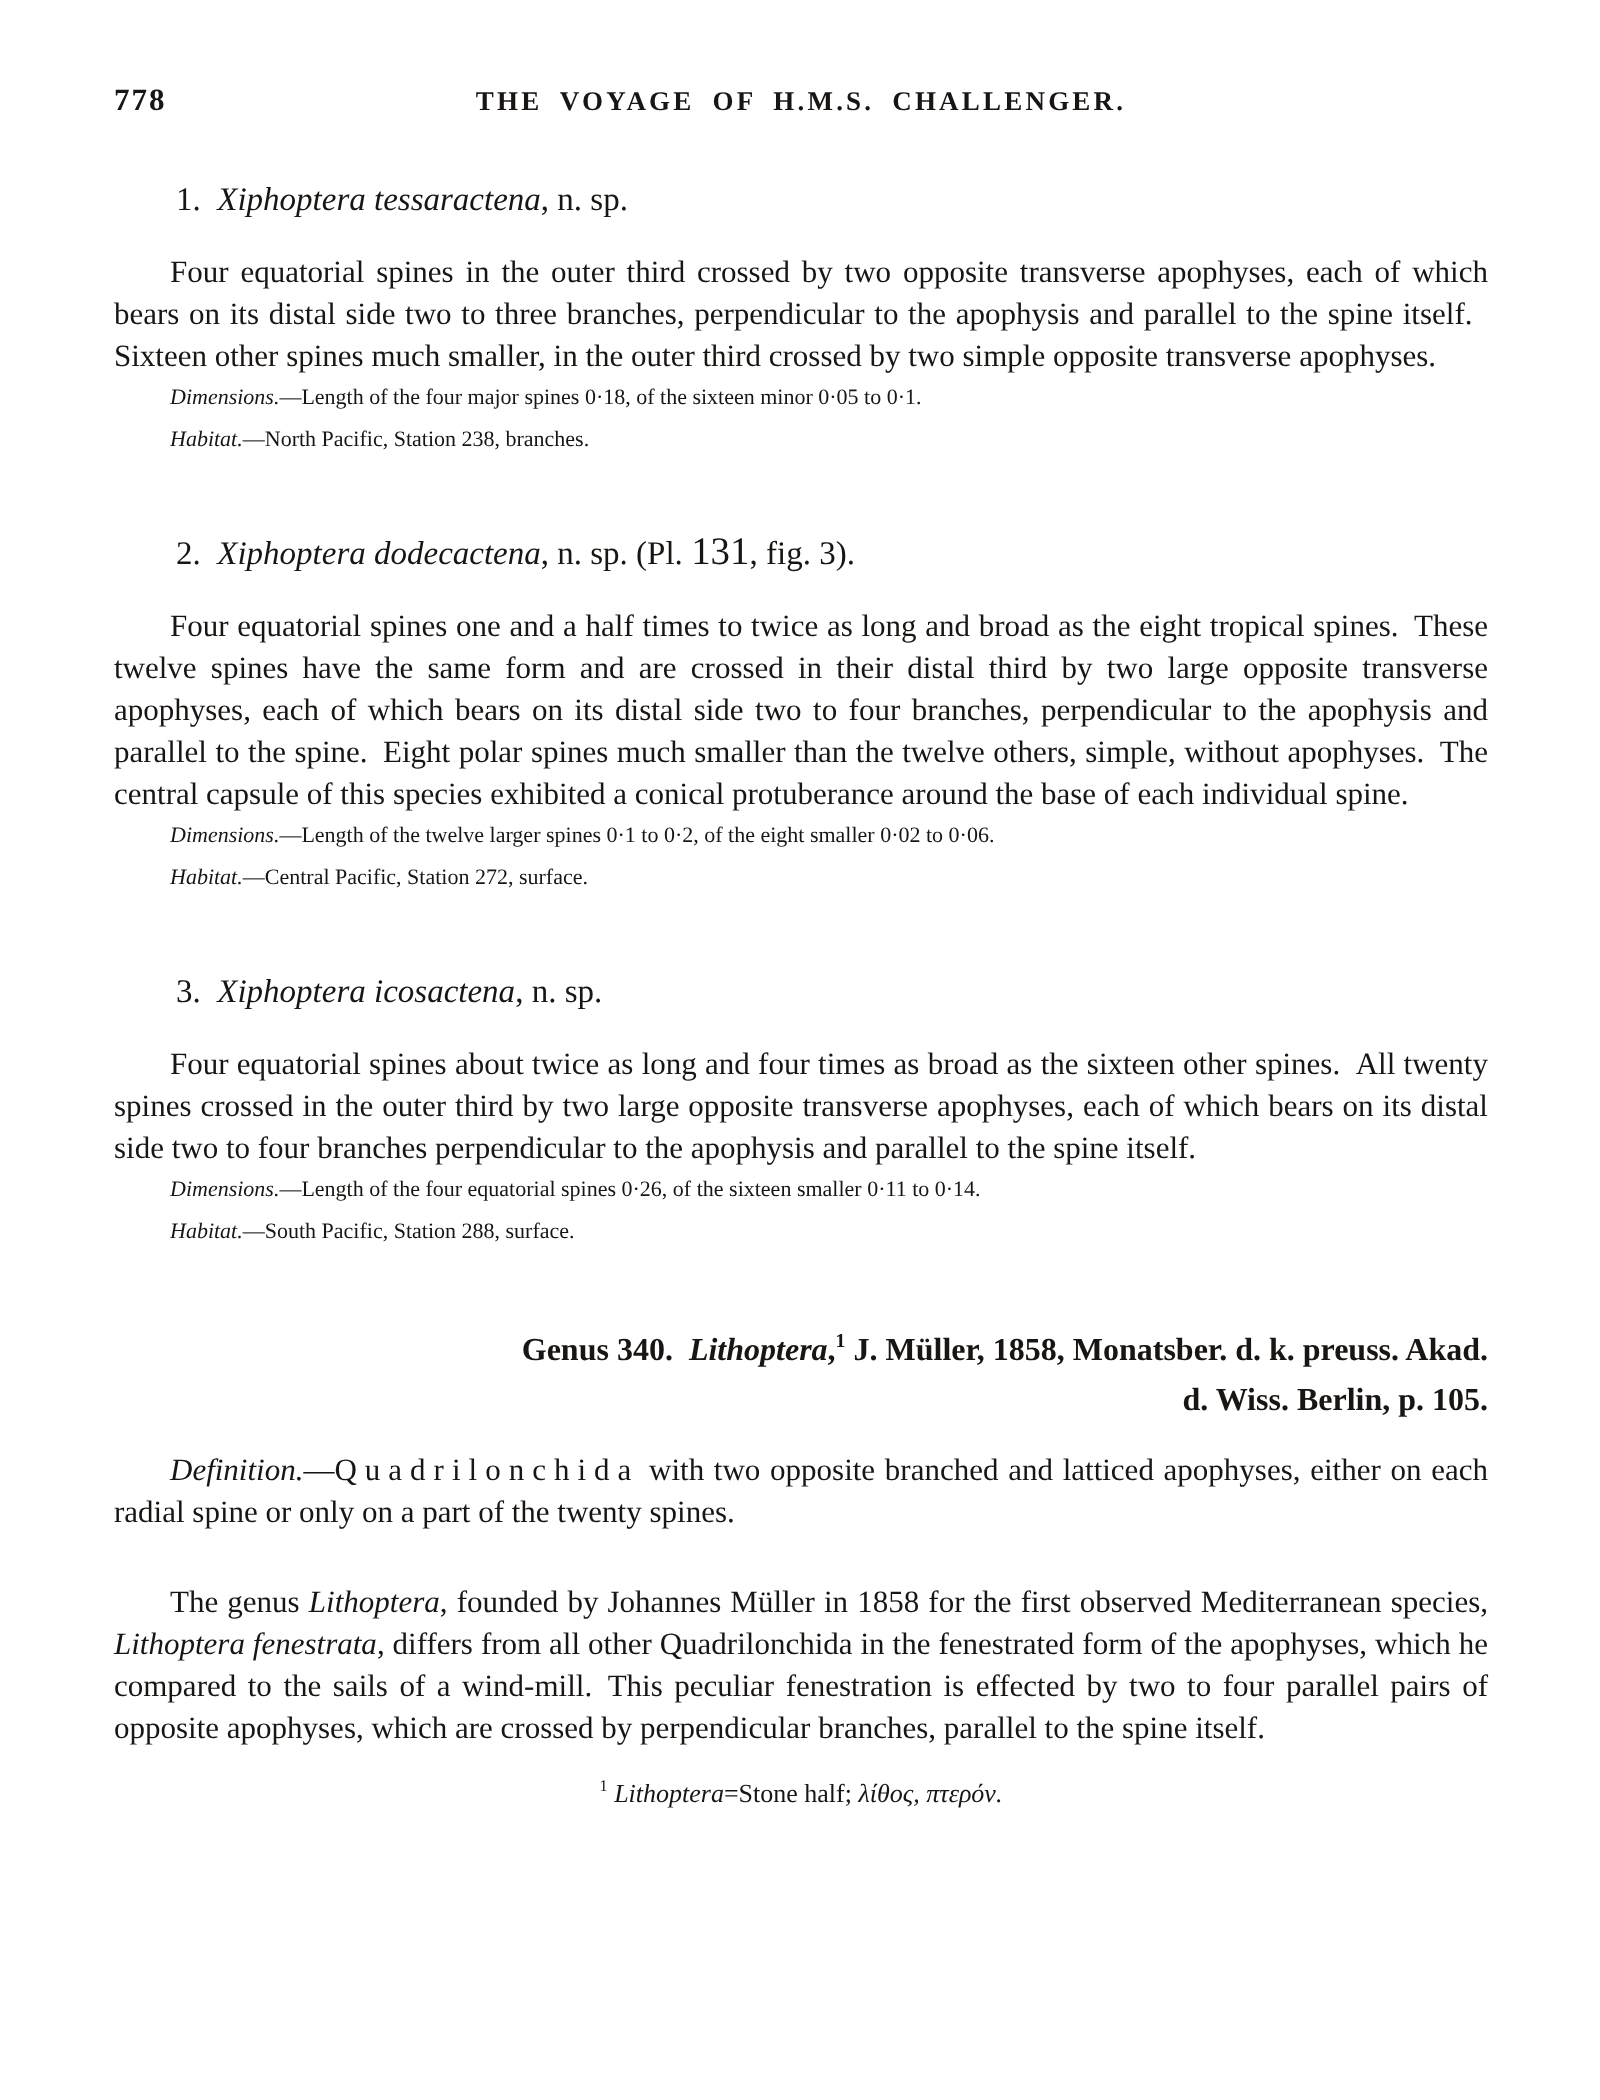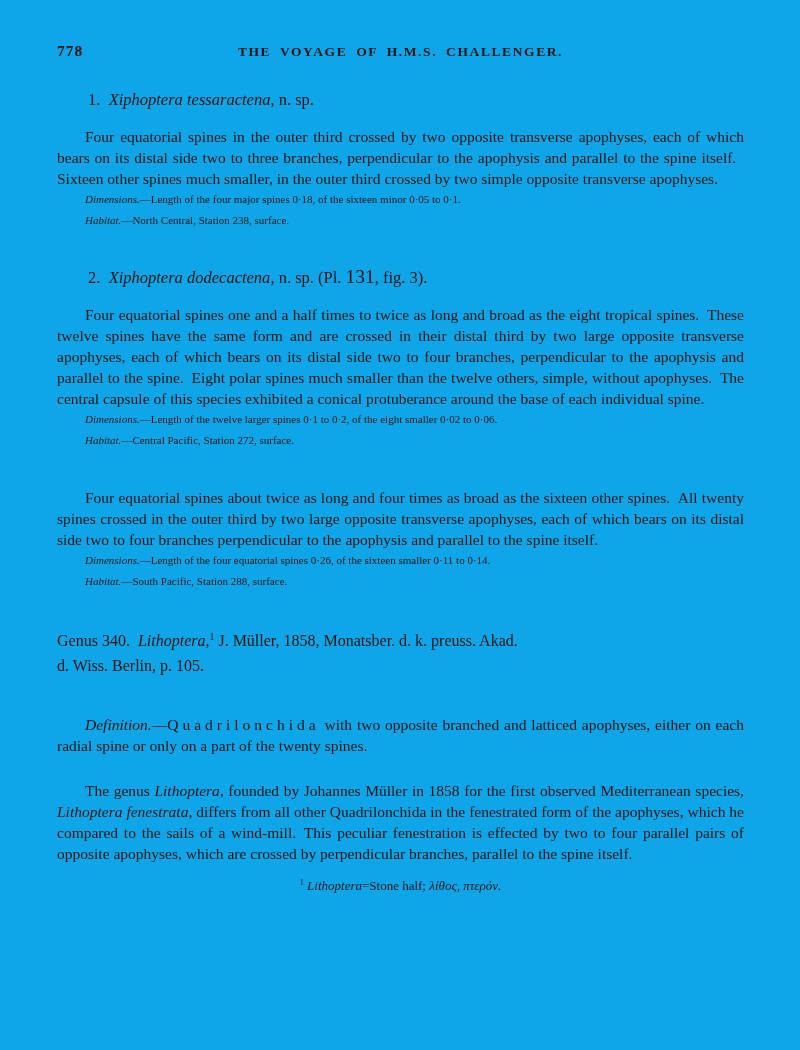--- a/index.html
+++ b/index.html
@@ -5,21 +5,21 @@
   * { margin: 0; padding: 0; box-sizing: border-box; }
   html, body { background: #e9e7e2; }
   body {
     width: 800px; height: 1050px;
     font-family: "Liberation Serif", "DejaVu Serif", serif;
     color: #181512;
   }
   .page {
     position: relative;
     width: 800px; height: 1050px;
-    background: #0ea5e9;
+    background: #ffffff;
     padding: 42px 56px 0 57px;
     overflow: hidden;
   }
   .running-head {
     position: relative;
     height: 18px;
     margin-bottom: 30px;
     text-align: center;
   }
   .pageno {
@@ -35,24 +35,24 @@
     margin: 0 0 16px 31px;
   }
   .body {
     font-size: 15.5px; line-height: 21px;
     text-align: justify;
   }
   .ind { text-indent: 28px; }
   .meta { font-size: 11px; }
   .species { margin-bottom: 36px; }
   .genus-head {
-    font-weight: normal;
+    font-weight: bold;
     font-size: 16px; line-height: 25px;
-    text-align: left;
-    margin-bottom: 36px;
+    text-align: right;
+    margin-bottom: 12px;
   }
   .def { margin-bottom: 24px; }
   .footnote {
     margin-top: 14px;
     text-align: center;
     font-size: 13px;
   }
   .i   { font-style: italic; }
   .sup { vertical-align: super; font-size: 0.62em; line-height: 0; }
   .lg  { font-size: 1.18em; }
@@ -65,31 +65,32 @@
 
   <header class="running-head">
     <span class="pageno">778</span>
     <span class="rtitle">THE VOYAGE OF H.M.S. CHALLENGER.</span>
   </header>
 
   <section class="species">
     <h3 class="sp-head"><span>1. </span><span class="i">Xiphoptera tessaractena</span><span>, n. sp.</span></h3>
     <p class="body ind"><span>Four equatorial spines in the outer third crossed by two opposite transverse apophyses, each of which bears on its distal side two to three branches, perpendicular to the apophysis and parallel to the spine itself. Sixteen other spines much smaller, in the outer third crossed by two simple opposite transverse apophyses.</span></p>
     <p class="body ind meta"><span class="i">Dimensions.</span><span>—Length of the four major spines 0·18, of the sixteen minor 0·05 to 0·1.</span></p>
-    <p class="body ind meta"><span class="i">Habitat.</span><span>—North Central, Station 238, surface.</span></p>
+    <p class="body ind meta"><span class="i">Habitat.</span><span>—North Pacific, Station 238, branches.</span></p>
   </section>
 
   <section class="species">
     <h3 class="sp-head"><span>2. </span><span class="i">Xiphoptera dodecactena</span><span>, n. sp. (Pl. </span><span class="lg">131</span><span>, fig. 3).</span></h3>
     <p class="body ind"><span>Four equatorial spines one and a half times to twice as long and broad as the eight tropical spines. These twelve spines have the same form and are crossed in their distal third by two large opposite transverse apophyses, each of which bears on its distal side two to four branches, perpendicular to the apophysis and parallel to the spine. Eight polar spines much smaller than the twelve others, simple, without apophyses. The central capsule of this species exhibited a conical protuberance around the base of each individual spine.</span></p>
     <p class="body ind meta"><span class="i">Dimensions.</span><span>—Length of the twelve larger spines 0·1 to 0·2, of the eight smaller 0·02 to 0·06.</span></p>
     <p class="body ind meta"><span class="i">Habitat.</span><span>—Central Pacific, Station 272, surface.</span></p>
   </section>
 
   <section class="species">
+    <h3 class="sp-head"><span>3. </span><span class="i">Xiphoptera icosactena</span><span>, n. sp.</span></h3>
     <p class="body ind"><span>Four equatorial spines about twice as long and four times as broad as the sixteen other spines. All twenty spines crossed in the outer third by two large opposite transverse apophyses, each of which bears on its distal side two to four branches perpendicular to the apophysis and parallel to the spine itself.</span></p>
     <p class="body ind meta"><span class="i">Dimensions.</span><span>—Length of the four equatorial spines 0·26, of the sixteen smaller 0·11 to 0·14.</span></p>
     <p class="body ind meta"><span class="i">Habitat.</span><span>—South Pacific, Station 288, surface.</span></p>
   </section>
 
   <section>
     <h3 class="genus-head">
       <div><span>Genus 340. </span><span class="i">Lithoptera</span><span>,</span><span class="sup">1</span><span> J. Müller, 1858, Monatsber. d. k. preuss. Akad.</span></div>
       <div>d. Wiss. Berlin, p. 105.</div>
     </h3>

